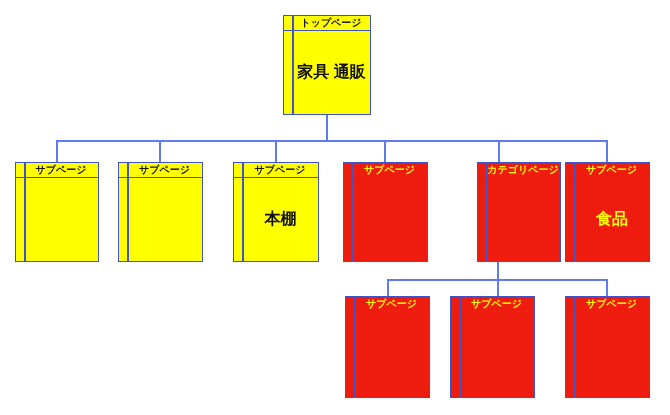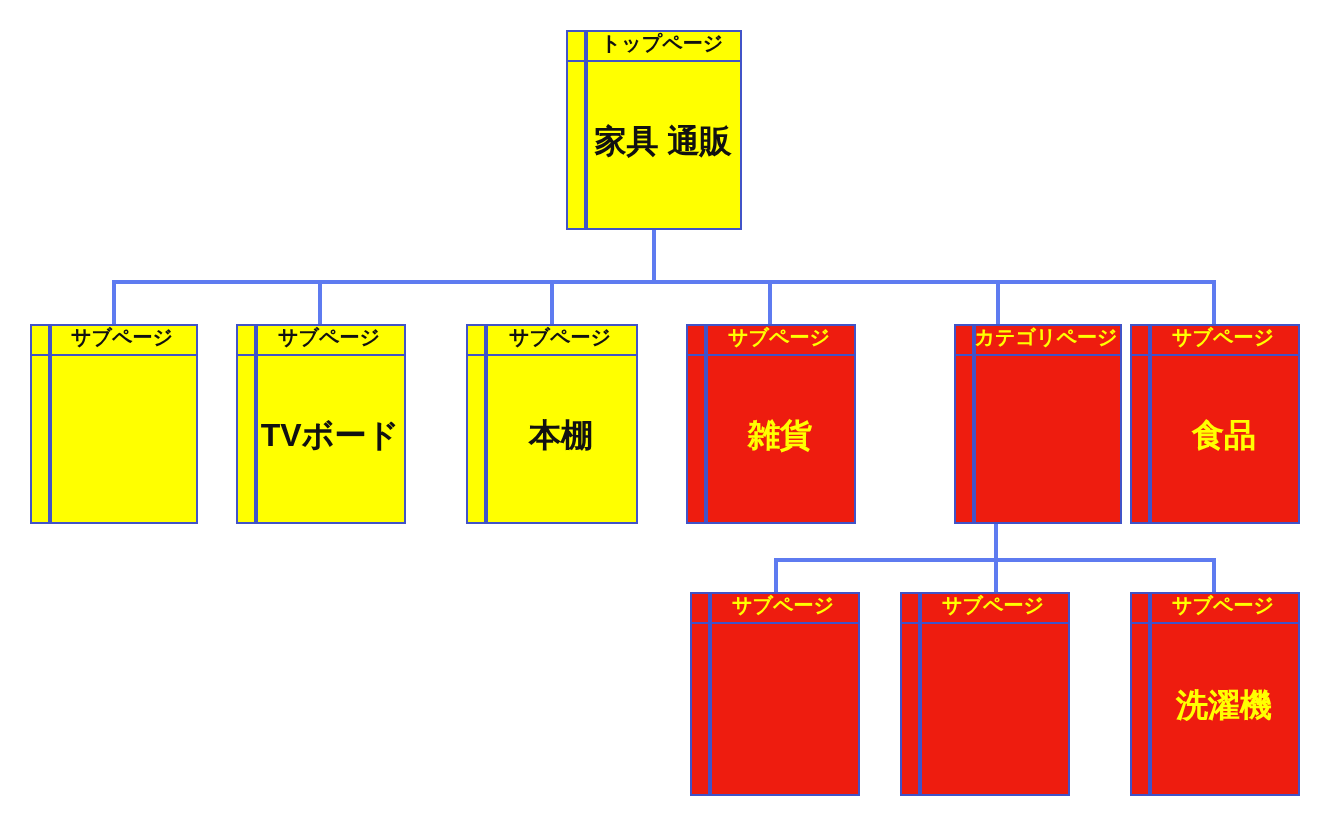--- a/index.html
+++ b/index.html
@@ -65,33 +65,31 @@
   </div>
 
   <div class="box yellow" style="left:15px;top:162px;width:84px;height:100px;">
     <div class="spine"></div>
     <div class="tab">サブページ</div>
   </div>
 
   <div class="box yellow" style="left:118px;top:162px;width:85px;height:100px;">
     <div class="spine"></div>
     <div class="tab">サブページ</div>
-    <div class="body">TVボード</div>
   </div>
 
   <div class="box yellow" style="left:233px;top:162px;width:86px;height:100px;">
     <div class="spine"></div>
     <div class="tab">サブページ</div>
     <div class="body">本棚</div>
   </div>
 
   <div class="box red" style="left:343px;top:162px;width:85px;height:100px;">
     <div class="spine"></div>
     <div class="tab">サブページ</div>
-    <div class="body">雑貨</div>
   </div>
 
   <div class="box red" style="left:457px;top:162px;width:84px;height:100px;margin-left:20px;">
     <div class="spine"></div>
     <div class="tab">カテゴリページ</div>
   </div>
 
   <div class="box red" style="left:565px;top:162px;width:85px;height:100px;">
     <div class="spine"></div>
     <div class="tab">サブページ</div>
@@ -104,16 +102,15 @@
   </div>
 
   <div class="box red" style="left:450px;top:296px;width:85px;height:102px;">
     <div class="spine"></div>
     <div class="tab">サブページ</div>
   </div>
 
   <div class="box red" style="left:565px;top:296px;width:85px;height:102px;">
     <div class="spine"></div>
     <div class="tab">サブページ</div>
-    <div class="body">洗濯機</div>
   </div>
 
 </div>
 
 </body></html>

